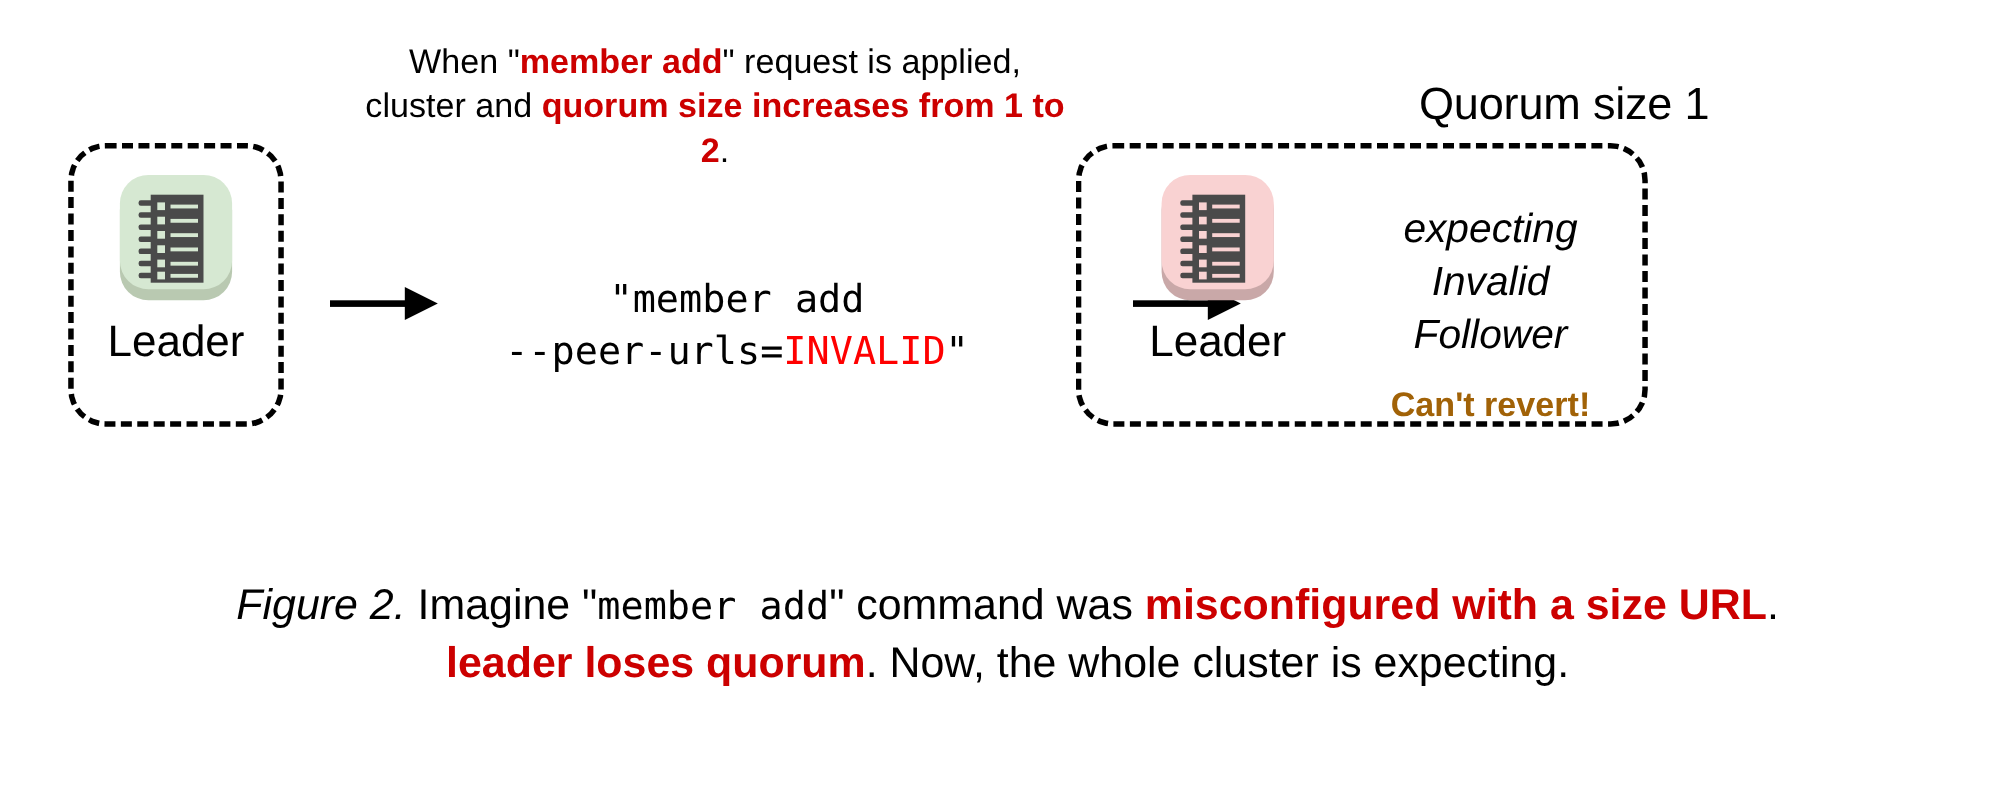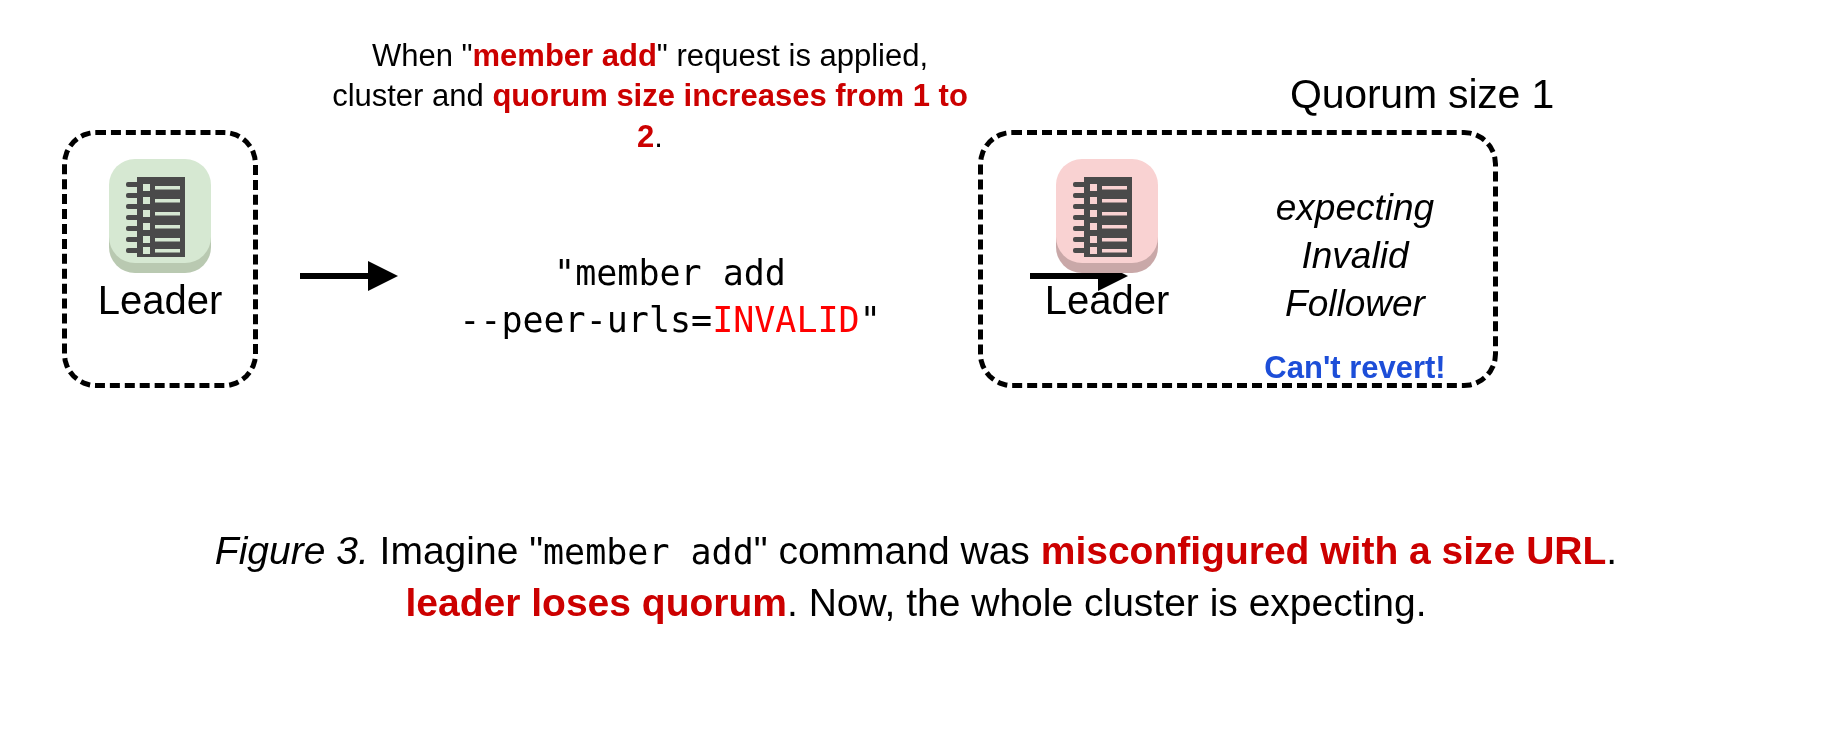--- a/index.html
+++ b/index.html
@@ -98,21 +98,21 @@
     position: absolute;
     left: 4px;
     top: 4px;
     width: 102px;
     height: 104px;
   }
 
   .node-label {
     font-size: 40px;
     line-height: 1;
-    margin-top: 5px;
+    margin-top: 16px;
     white-space: nowrap;
   }
 
   
   #top-note {
     position: absolute;
     left: 330px;
     top: 36px;
     width: 640px;
     text-align: center;
@@ -170,21 +170,21 @@
   }
   .status-line {
     font-size: 37px;
     font-style: italic;
     line-height: 1.30;
     white-space: nowrap;
   }
   #status-warning {
     font-size: 31px;
     font-weight: bold;
-    color: #1d4ed8;
+    color: #a16207;
     margin-top: 22px;
     white-space: nowrap;
   }
 
   
   #figure-caption {
     position: absolute;
     left: 60px;
     top: 525px;
     width: 1712px;
@@ -305,17 +305,17 @@
   </div>
 
   <div id="status-block">
     <div class="status-line">expecting</div>
     <div class="status-line">Invalid</div>
     <div class="status-line">Follower</div>
     <div id="status-warning">Can't revert!</div>
   </div>
 
   <div id="figure-caption">
-    <span class="cap-line"><span class="fig-label">Figure 3.</span><span> Imagine "</span><span class="mono">member add</span><span>" command was </span><span class="redbold">misconfigured with a size URL</span><span>.</span></span>
+    <span class="cap-line"><span class="fig-label">Figure 2.</span><span> Imagine "</span><span class="mono">member add</span><span>" command was </span><span class="redbold">misconfigured with a size URL</span><span>.</span></span>
     <span class="cap-line"><span class="redbold">leader loses quorum</span><span>. Now, the whole cluster is expecting.</span></span>
   </div>
 
 </div>
 
 </body></html>

